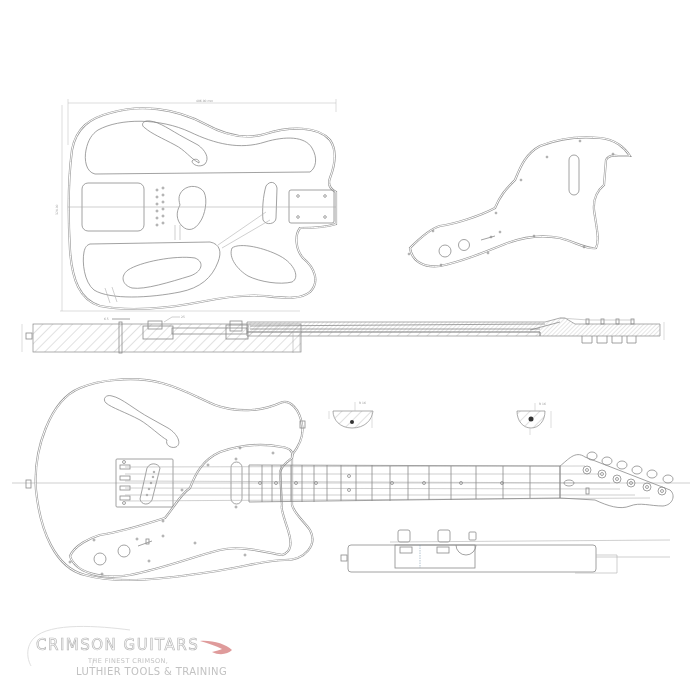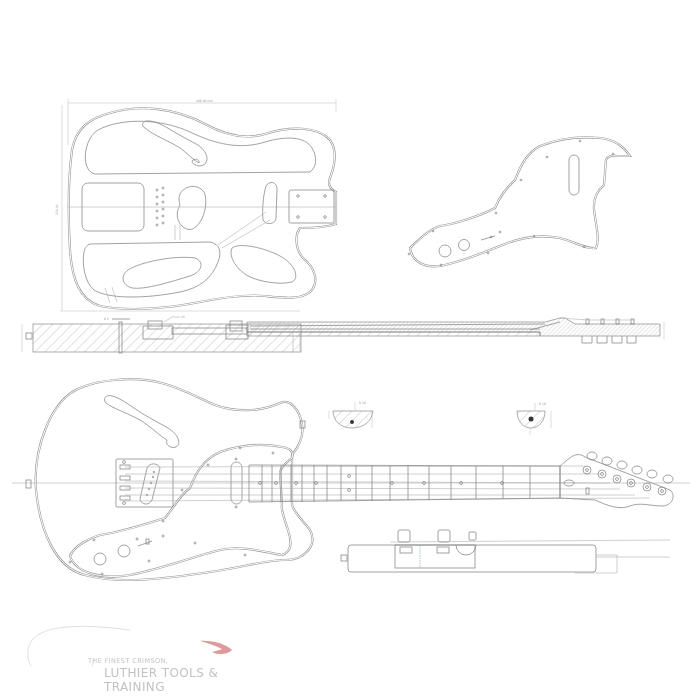--- a/index.html
+++ b/index.html
@@ -9,21 +9,21 @@
   .ln2 { fill:none; stroke:#b0b0b0; stroke-width:0.6; }
   .dbl { fill:none; stroke:#9a9a9a; stroke-width:2.2; }
   .dblin { fill:none; stroke:#ffffff; stroke-width:1.0; }
   .dim { fill:none; stroke:#b8b8b8; stroke-width:0.5; }
   .hatch { fill:url(#hatch); stroke:#8a8a8a; stroke-width:0.7; }
   .hatch2 { fill:url(#hatch2); stroke:#8a8a8a; stroke-width:0.7; }
   .dimtxt { font-family:"DejaVu Sans", sans-serif; font-size:3px; fill:#9a9a9a; }
   .logo { position:absolute; left:36px; top:636px; width:200px; height:50px; }
   .logo-name { position:absolute; left:0; top:0; font-family:"DejaVu Sans", sans-serif; font-size:15px; letter-spacing:1.5px; color:transparent; -webkit-text-stroke:0.7px #b9b9b9; font-weight:normal; }
   .logo-tag1 { position:absolute; left:52px; top:21px; font-family:"DejaVu Sans", sans-serif; font-size:6.5px; color:#c2c2c2; letter-spacing:0.4px; }
-  .logo-tag2 { position:absolute; left:68px; top:30px; font-family:"DejaVu Sans", sans-serif; font-size:12px; color:#c2c2c2; letter-spacing:0.4px; }
+  .logo-tag2 { position:absolute; left:40px; top:30px; font-family:"DejaVu Sans", sans-serif; font-size:10px; color:#c2c2c2; letter-spacing:0.4px; }
 </style>
 </head>
 <body>
 
 <svg width="700" height="700" viewBox="0 0 700 700">
   <defs>
     <pattern id="hatch" width="7" height="7" patternUnits="userSpaceOnUse" patternTransform="rotate(45)">
       <line x1="0" y1="0" x2="0" y2="7" stroke="#9a9a9a" stroke-width="0.6"></line>
     </pattern>
     <pattern id="hatch2" width="3" height="3" patternUnits="userSpaceOnUse" patternTransform="rotate(45)">
@@ -314,15 +314,16 @@
 
 <div class="logo">
   <svg width="200" height="50" style="position:absolute;left:-16px;top:-20px;">
     <path d="M14,22 C30,6 80,10 110,14" fill="none" stroke="#e0e0e0" stroke-width="1"></path>
     <path d="M14,22 C4,32 6,50 20,60" fill="none" stroke="#e0e0e0" stroke-width="1"></path>
     <path d="M75,42 C70,50 72,60 78,66" fill="none" stroke="#e0e0e0" stroke-width="1"></path>
   </svg>
   <svg width="40" height="24" style="position:absolute;left:162px;top:2px;">
     <path d="M2,3 C14,2 28,6 34,12 C30,16 22,18 14,14 C18,13 22,12 24,11 C18,8 10,5 2,3 Z" fill="#d98a8a" opacity="0.85"></path>
   </svg>
+  <div class="logo-name">CRIMSON GUITARS</div>
   <div class="logo-tag1">THE FINEST CRIMSON,</div>
   <div class="logo-tag2">LUTHIER TOOLS &amp; TRAINING</div>
 </div>
 
 </body></html>

